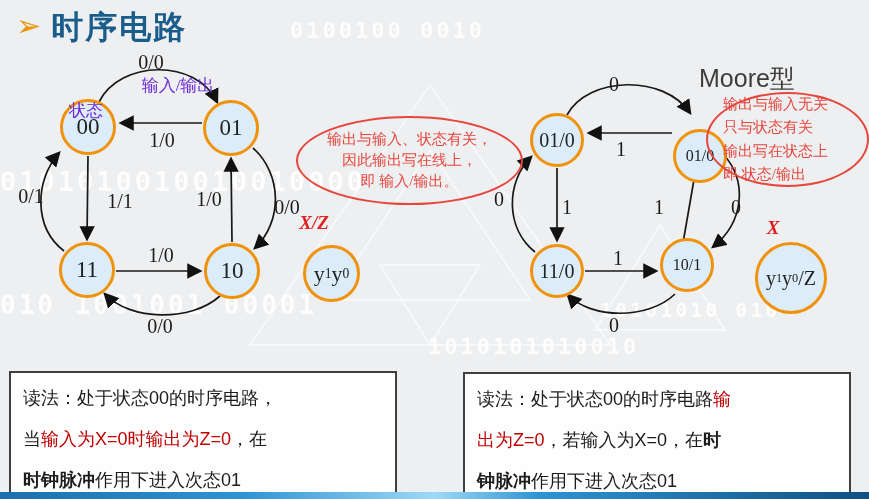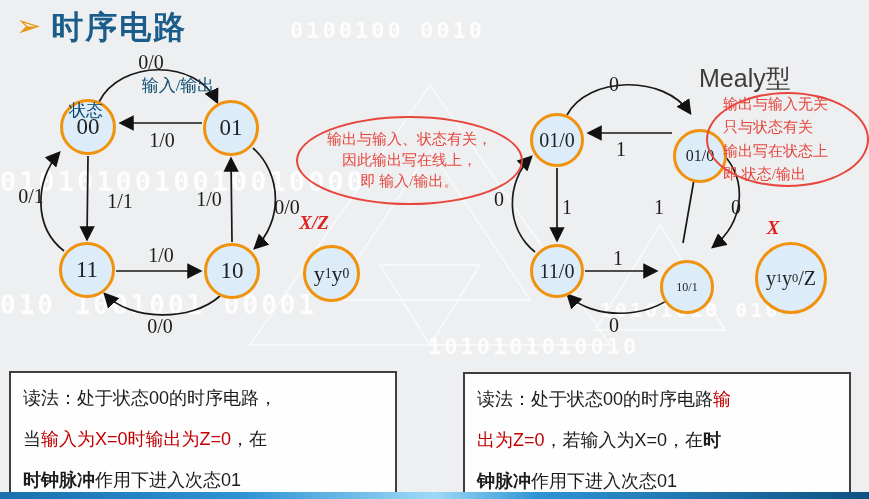--- a/index.html
+++ b/index.html
@@ -28,21 +28,21 @@
     font-family:"Liberation Serif",serif;color:#222;
   }
   
   .elabel{
     position:absolute;transform:translate(-50%,-50%);
     font-family:"Liberation Serif",serif;font-size:20px;color:#1b1b1b;white-space:nowrap;
   }
   
   .redlabel{
     position:absolute;transform:translate(-50%,-50%);
-    font-family:"Liberation Serif",serif;font-size:17px;color:#0c4a6e;white-space:nowrap;
+    font-family:"Liberation Serif",serif;font-size:17px;color:#6d28d9;white-space:nowrap;
   }
   
   .note{
     position:absolute;box-sizing:border-box;border:2px solid #e7463c;border-radius:50%;
     color:#e7463c;font-family:"Liberation Serif",serif;font-size:15px;line-height:1.38;
     display:flex;flex-direction:column;justify-content:center;text-align:center;
   }
   .note.left-align{text-align:left;padding-left:15px;}
   
   .legend-label{
@@ -140,26 +140,26 @@
 
   <div class="legend-label" style="left:314px;top:223px;">X/Z</div>
   <div class="snode" style="left:303px;top:245px;width:57px;height:57px;font-size:22px;">
       <span>y</span>
       <sub>1</sub>
       <span>y</span>
       <sub>0</sub>
       <span></span>
     </div>
 
-  <div class="dlabel" style="left:699px;top:62px;">Mealy型</div>
+  <div class="dlabel" style="left:699px;top:62px;">Moore型</div>
 
   <div class="snode" style="left:530px;top:113px;width:54px;height:54px;font-size:20px;">01/0</div>
   <div class="snode" style="left:673px;top:129px;width:54px;height:54px;font-size:16px;">01/0</div>
   <div class="snode" style="left:530px;top:244px;width:54px;height:54px;font-size:20px;">11/0</div>
-  <div class="snode" style="left:660px;top:260px;width:54px;height:54px;font-size:12px;">10/1</div>
+  <div class="snode" style="left:660px;top:238px;width:54px;height:54px;font-size:16px;">10/1</div>
 
   <div class="elabel" style="left:614px;top:84px;">0</div>
   <div class="elabel" style="left:621px;top:149px;">1</div>
   <div class="elabel" style="left:567px;top:207px;">1</div>
   <div class="elabel" style="left:499px;top:199px;">0</div>
   <div class="elabel" style="left:618px;top:258px;">1</div>
   <div class="elabel" style="left:659px;top:207px;">1</div>
   <div class="elabel" style="left:736px;top:207px;">0</div>
   <div class="elabel" style="left:614px;top:325px;">0</div>
 

